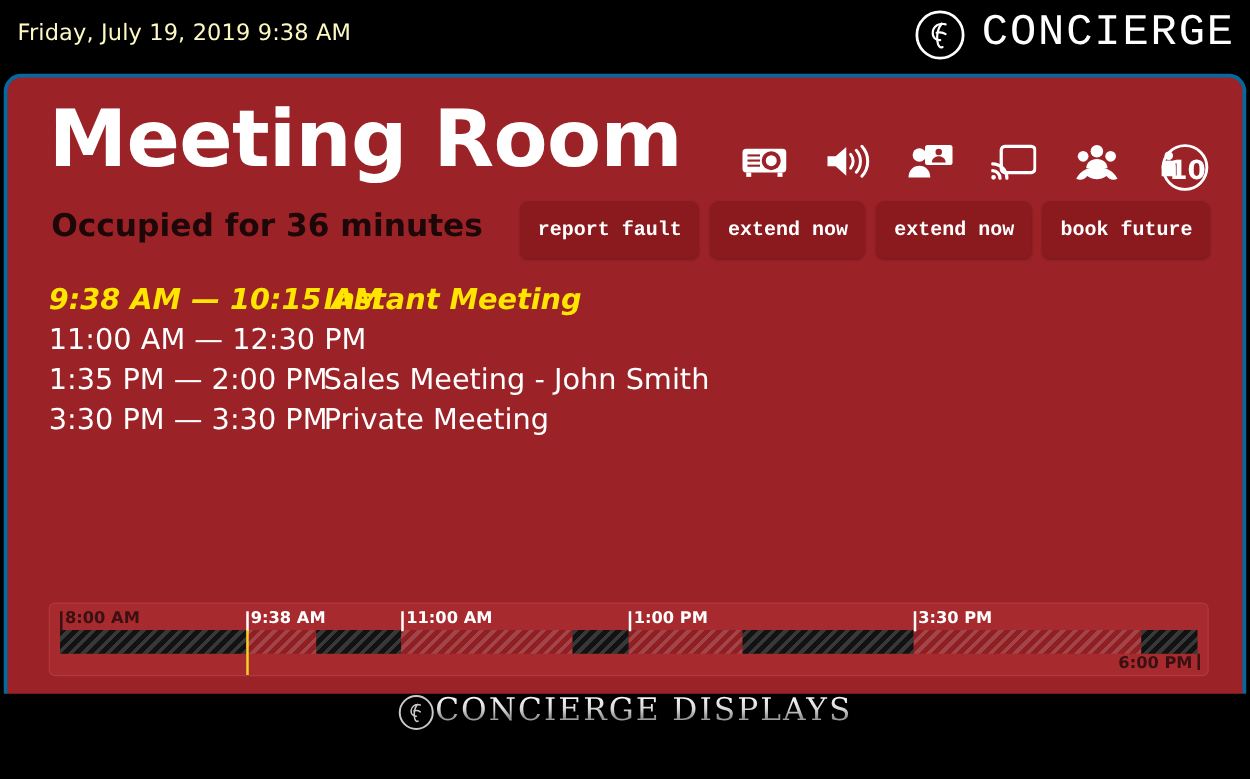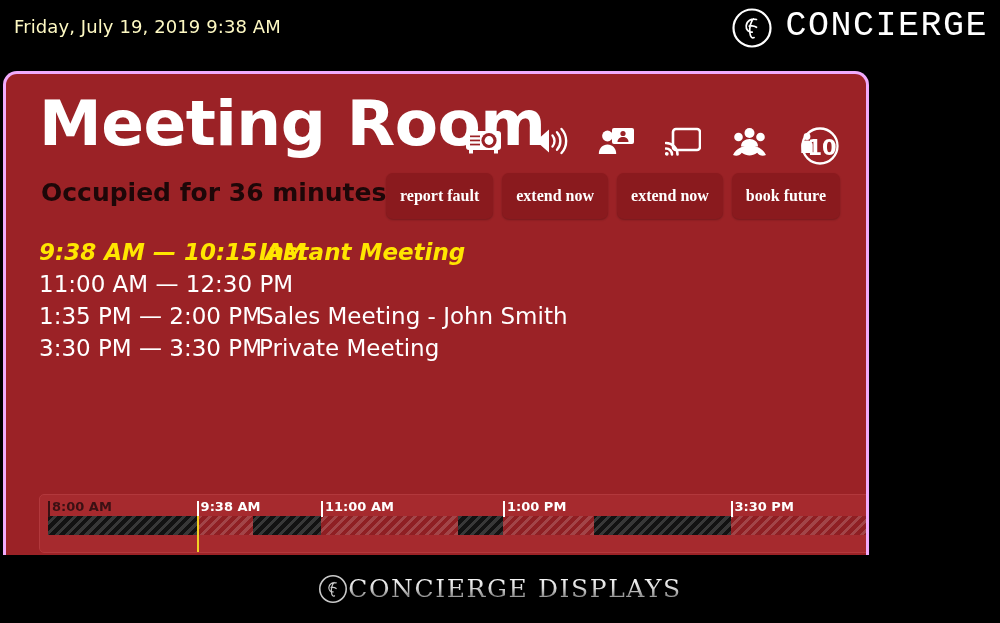--- a/index.html
+++ b/index.html
@@ -46,23 +46,23 @@
     font-family: Liberation Mono, monospace;
     font-size: 35px;
     letter-spacing: 1.5px;
     line-height: 1;
     padding-bottom: 3px;
   }
 
   
   .panel-frame {
     position: absolute;
-    left: 3px; top: 71px;
-    width: 866px; height: 513px;
-    background: #f0abfc;
+    left: 3px; top: 59px;
+    width: 994px; height: 513px;
+    background: #0369a1;
     border-radius: 14px;
     box-sizing: border-box;
     padding: 3px;
   }
   .panel {
     position: relative;
     width: 100%; height: 100%;
     background: #9b2226;
     border-radius: 11px;
     box-sizing: border-box;
@@ -105,21 +105,21 @@
     position: absolute;
     right: 26px; top: 99px;
     display: flex;
     gap: 9px;
   }
   .btn {
     background: #8a1a1e;
     color: #ffffff;
     border: none;
     border-radius: 7px;
-    font-family: Liberation Serif, serif;
+    font-family: Liberation Mono, monospace;
     font-size: 16px;
     font-weight: 600;
     padding: 0 14px;
     height: 46px;
     line-height: 46px;
     white-space: nowrap;
     cursor: pointer;
     box-shadow: 0 1px 2px rgba(0,0,0,0.25);
   }
 
@@ -241,21 +241,21 @@
     background: #f2d024;
   }
 
   
   .footer {
     position: absolute;
     left: 0; bottom: 0;
     width: 1000px; height: 68px;
     background: #000;
     display: flex;
-    align-items: center;
+    align-items: flex-start;
     justify-content: center;
     gap: 0;
   }
   .footer-word {
     font-family: "DejaVu Serif", "Liberation Serif", serif;
     font-size: 25px;
     letter-spacing: 1.6px;
     line-height: 1;
     background: linear-gradient(180deg,#ffffff 0%,#d8d8d8 45%,#8e8e8e 72%,#f2f2f2 100%);
     -webkit-background-clip: text;

